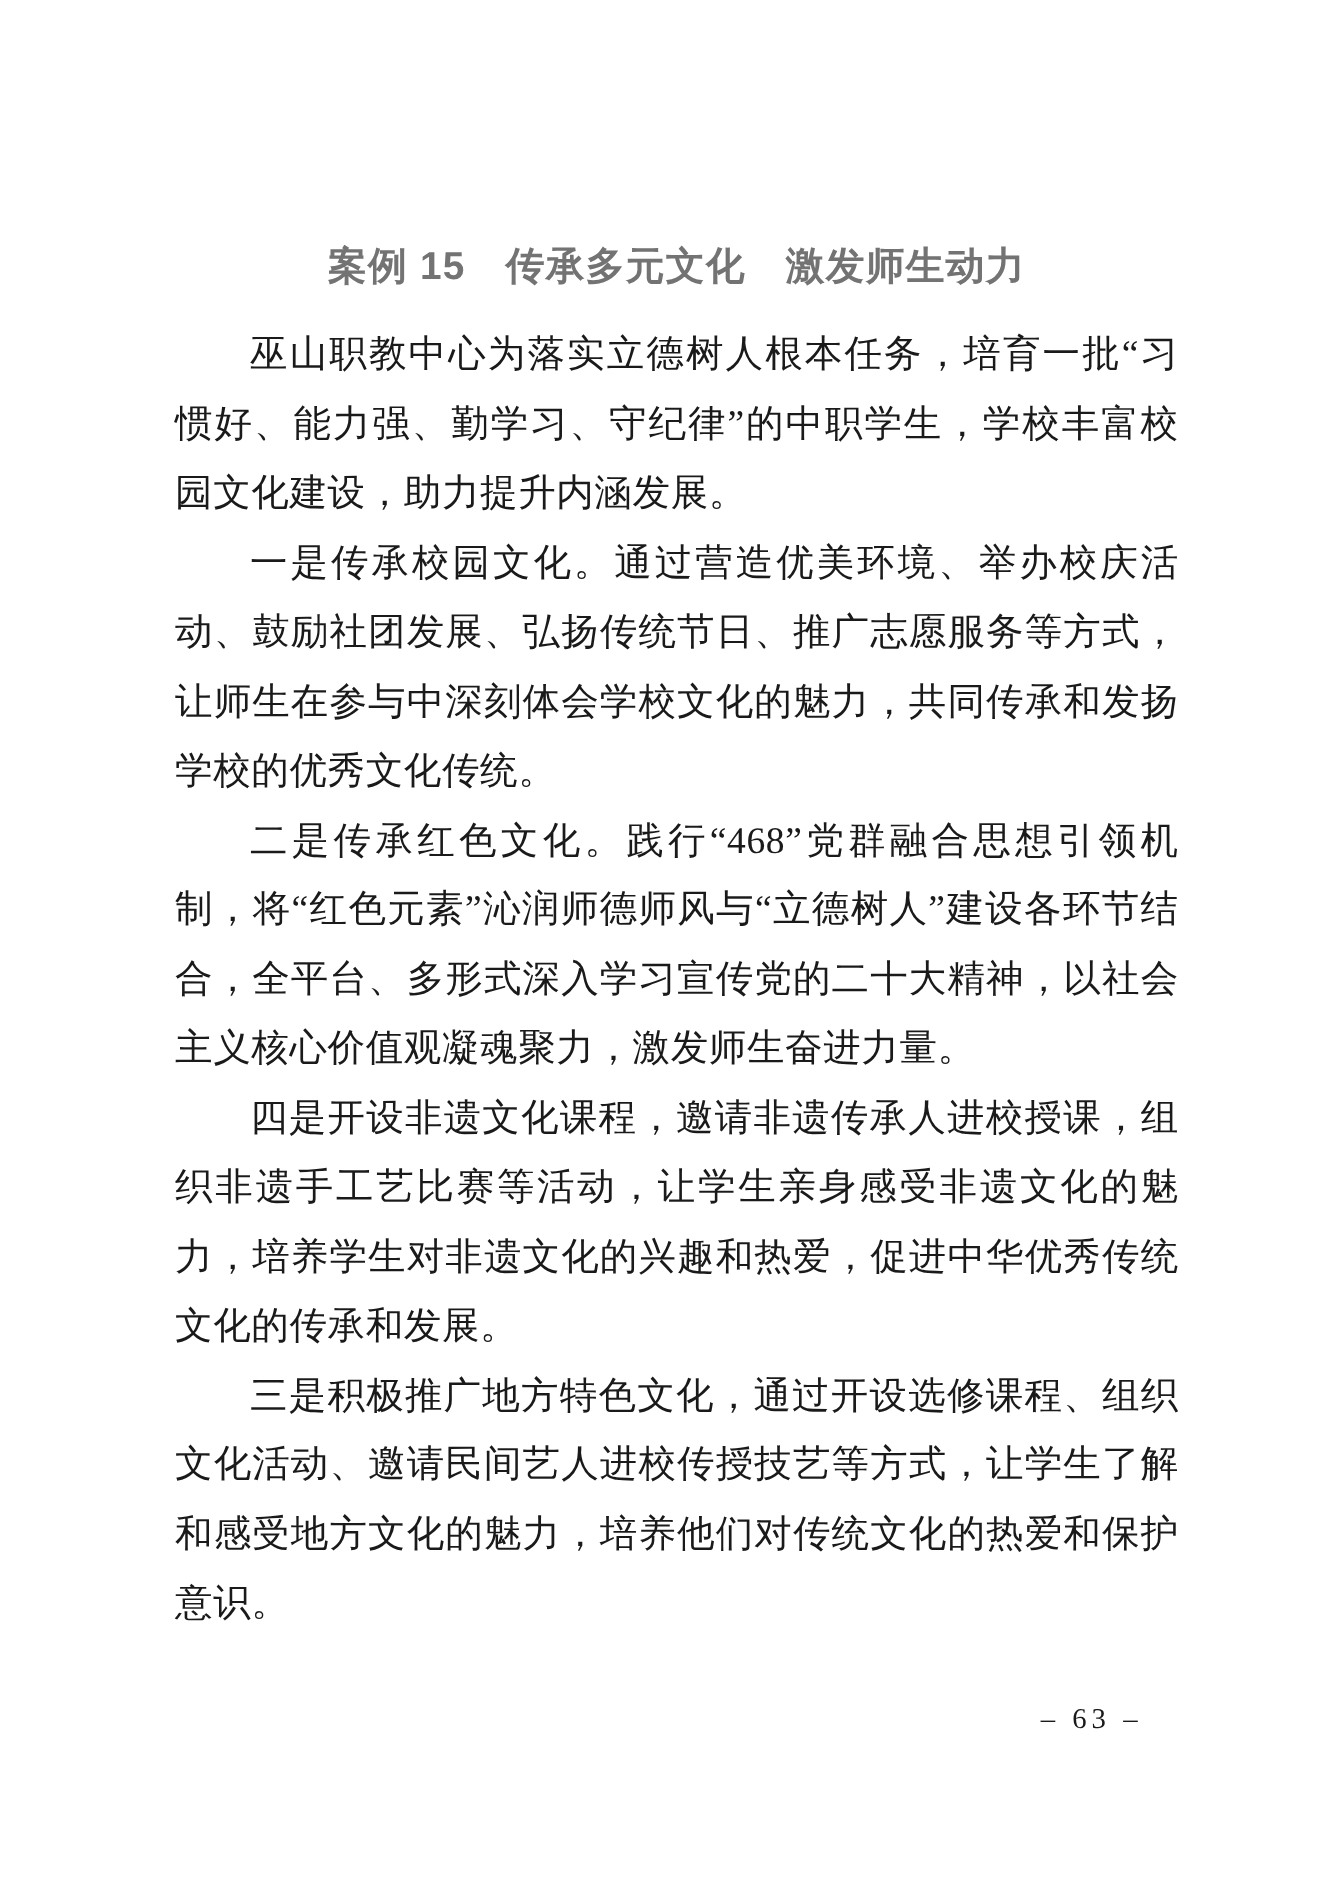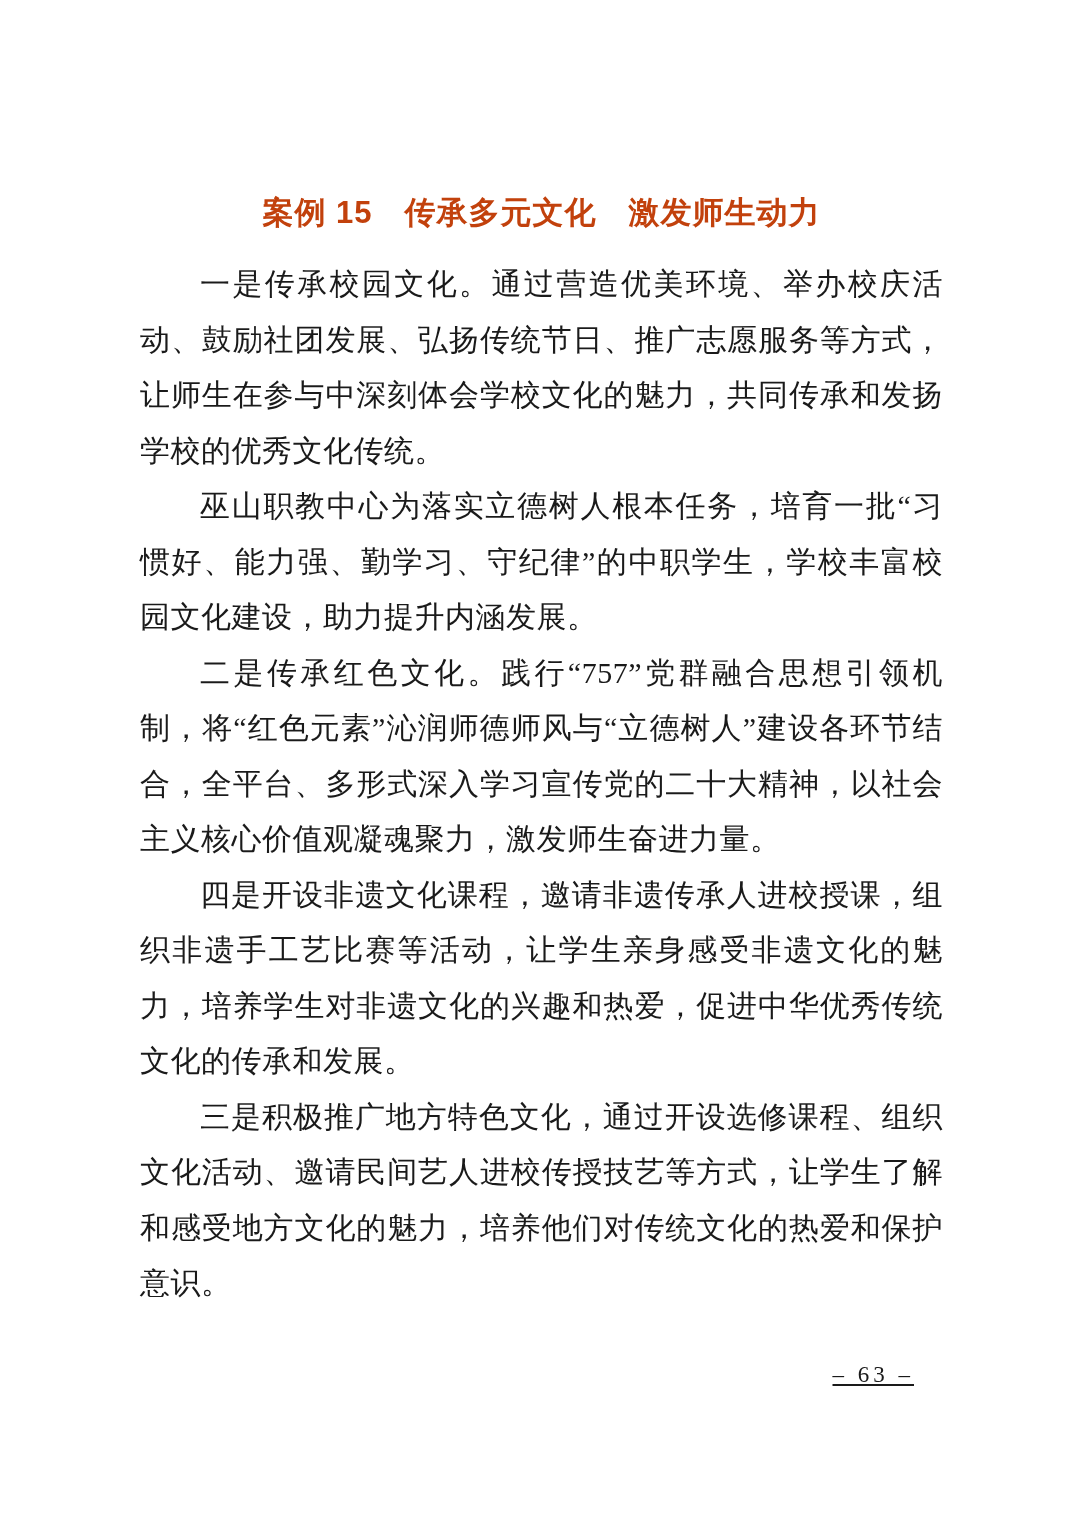--- a/index.html
+++ b/index.html
@@ -24,21 +24,21 @@
     top: 192px;
     width: 803px;
   }
 
   .doc-title {
     font-family: "Liberation Sans", "DejaVu Sans", sans-serif;
     font-size: 31px;
     font-weight: bold;
     text-align: center;
     letter-spacing: 1px;
-    color: #c2410c;
+    color: #737373;
     margin-bottom: 22px;
     white-space: nowrap;
   }
 
   .body-text p {
     font-size: 30px;
     line-height: 55.5px;
     text-align: justify;
     text-justify: inter-ideograph;
     text-indent: 2em;
@@ -47,33 +47,32 @@
   }
 
   .page-number {
     position: absolute;
     top: 1362px;
     right: 160px;
     font-size: 23px;
     letter-spacing: 4px;
     color: #1a1a1a;
     font-family: "Liberation Serif", "DejaVu Serif", serif;
-    text-decoration: underline;
   }
 </style>
 </head>
 <body>
 
 <div class="page">
   <div class="content">
     <div class="doc-title">案例 15　传承多元文化　激发师生动力</div>
 
     <div class="body-text">
+      <p>巫山职教中心为落实立德树人根本任务，培育一批“习惯好、能力强、勤学习、守纪律”的中职学生，学校丰富校园文化建设，助力提升内涵发展。</p>
       <p>一是传承校园文化。通过营造优美环境、举办校庆活动、鼓励社团发展、弘扬传统节日、推广志愿服务等方式，让师生在参与中深刻体会学校文化的魅力，共同传承和发扬学校的优秀文化传统。</p>
-      <p>巫山职教中心为落实立德树人根本任务，培育一批“习惯好、能力强、勤学习、守纪律”的中职学生，学校丰富校园文化建设，助力提升内涵发展。</p>
-      <p>二是传承红色文化。践行“757”党群融合思想引领机制，将“红色元素”沁润师德师风与“立德树人”建设各环节结合，全平台、多形式深入学习宣传党的二十大精神，以社会主义核心价值观凝魂聚力，激发师生奋进力量。</p>
+      <p>二是传承红色文化。践行“468”党群融合思想引领机制，将“红色元素”沁润师德师风与“立德树人”建设各环节结合，全平台、多形式深入学习宣传党的二十大精神，以社会主义核心价值观凝魂聚力，激发师生奋进力量。</p>
       <p>四是开设非遗文化课程，邀请非遗传承人进校授课，组织非遗手工艺比赛等活动，让学生亲身感受非遗文化的魅力，培养学生对非遗文化的兴趣和热爱，促进中华优秀传统文化的传承和发展。</p>
       <p>三是积极推广地方特色文化，通过开设选修课程、组织文化活动、邀请民间艺人进校传授技艺等方式，让学生了解和感受地方文化的魅力，培养他们对传统文化的热爱和保护意识。</p>
     </div>
   </div>
 
   <div class="page-number">– 63 –</div>
 </div>
 
 </body></html>

